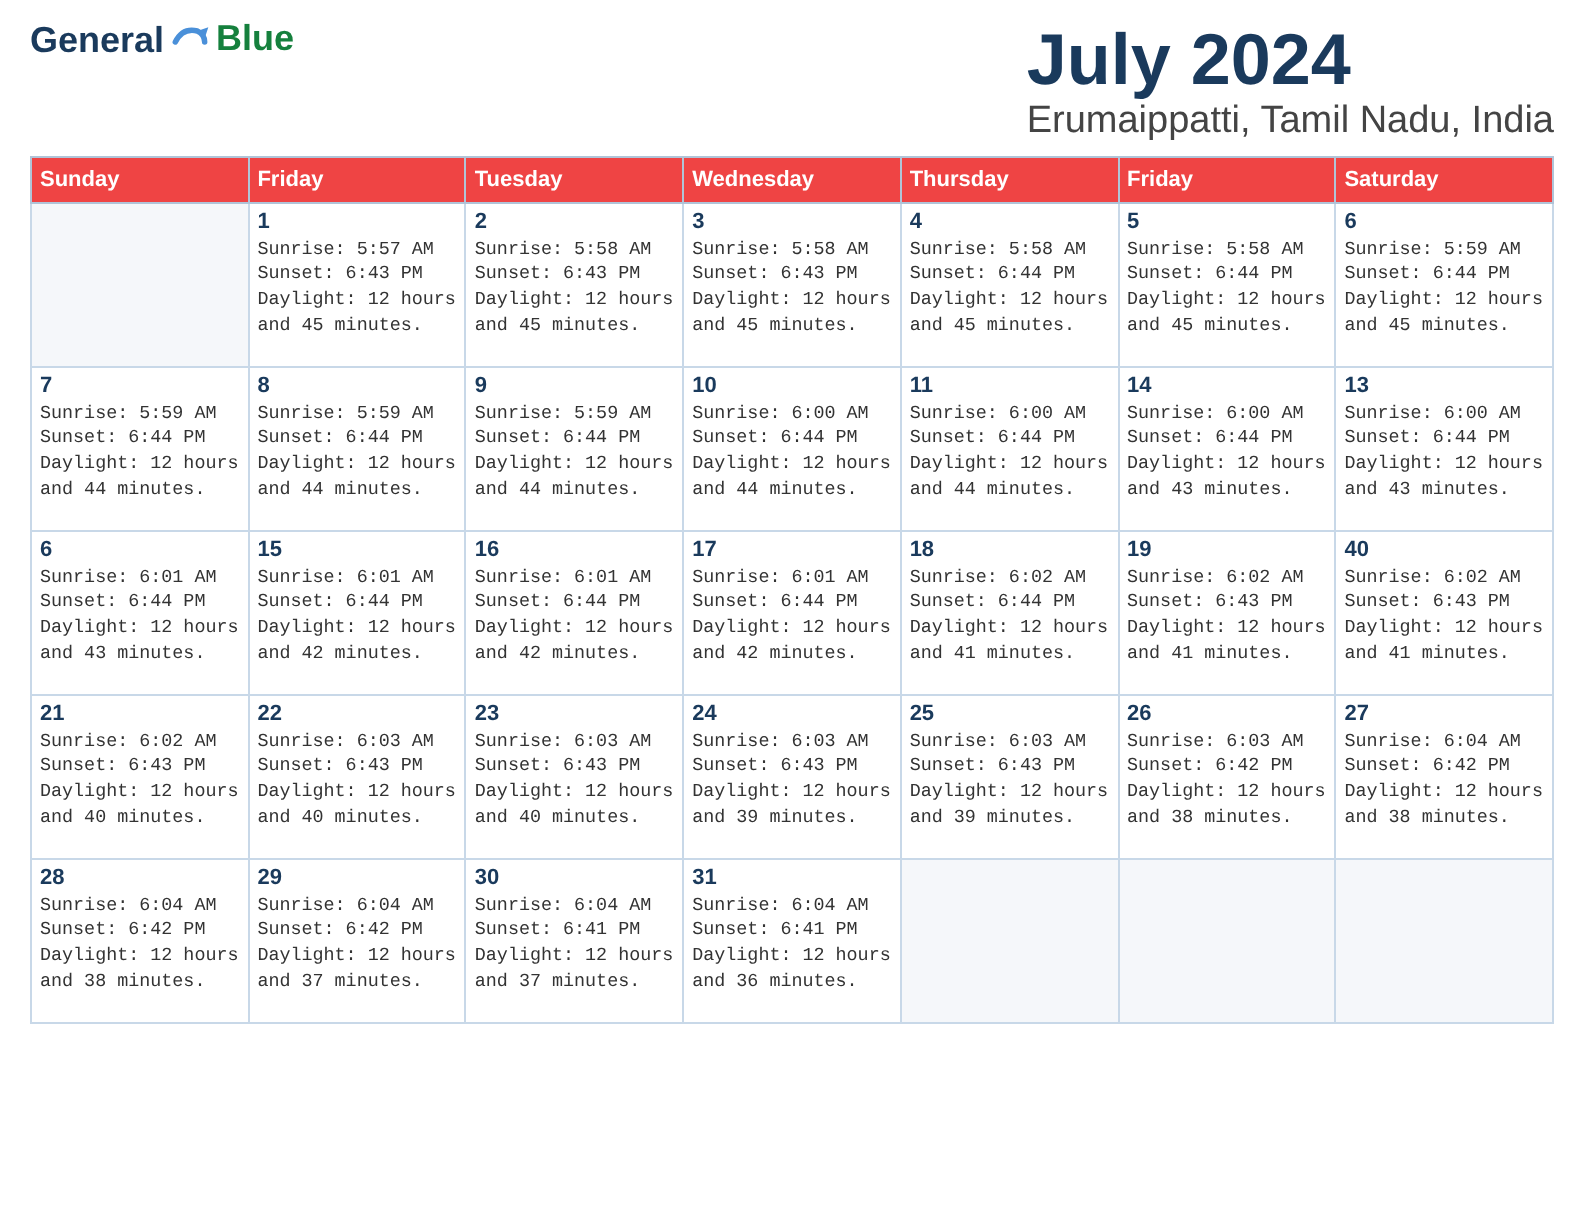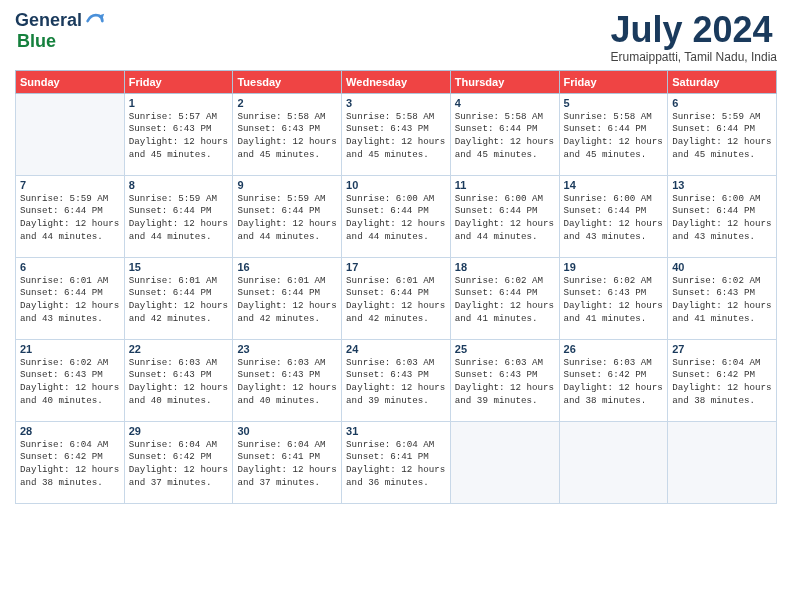--- a/index.html
+++ b/index.html
@@ -38,21 +38,21 @@
     .title-block {
       text-align: left;
     }
     .month-title {
       font-size: 36px;
       font-weight: bold;
       color: #1a3a5c;
       line-height: 1.1;
     }
     .location {
-      font-size: 12px;
+      font-size: 19px;
       color: #444;
     }
     table {
       width: 100%;
       border-collapse: collapse;
       table-layout: fixed;
     }
     th {
       background-color: #ef4444;
       color: #fff;
@@ -86,21 +86,21 @@
       font-size: 9.2px;
       font-family: Liberation Mono, monospace;
     }
   </style>
 </head>
 <body>
 
 <div class="container">
   <div class="header">
     <div class="logo">
-      <div style="display:flex; flex-direction:column; align-items:flex-start; line-height:1.1;">
+      <div style="display:flex; flex-direction:row; align-items:flex-start; line-height:1.1;">
         <div style="display:flex; align-items:center;">
           <span class="logo-text">General</span>
           <svg class="logo-icon" viewBox="0 0 24 24" xmlns="http://www.w3.org/2000/svg">
             <path d="M4 12 Q8 4 16 6 Q20 8 20 12" fill="none" stroke="#4a90d9" stroke-width="3" stroke-linecap="round"></path>
             <path d="M16 6 L22 4 L20 10 Z" fill="#4a90d9"></path>
           </svg>
         </div>
         <span class="logo-text" style="color:#15803d; margin-left: 2px;">Blue</span>
       </div>
     </div>

